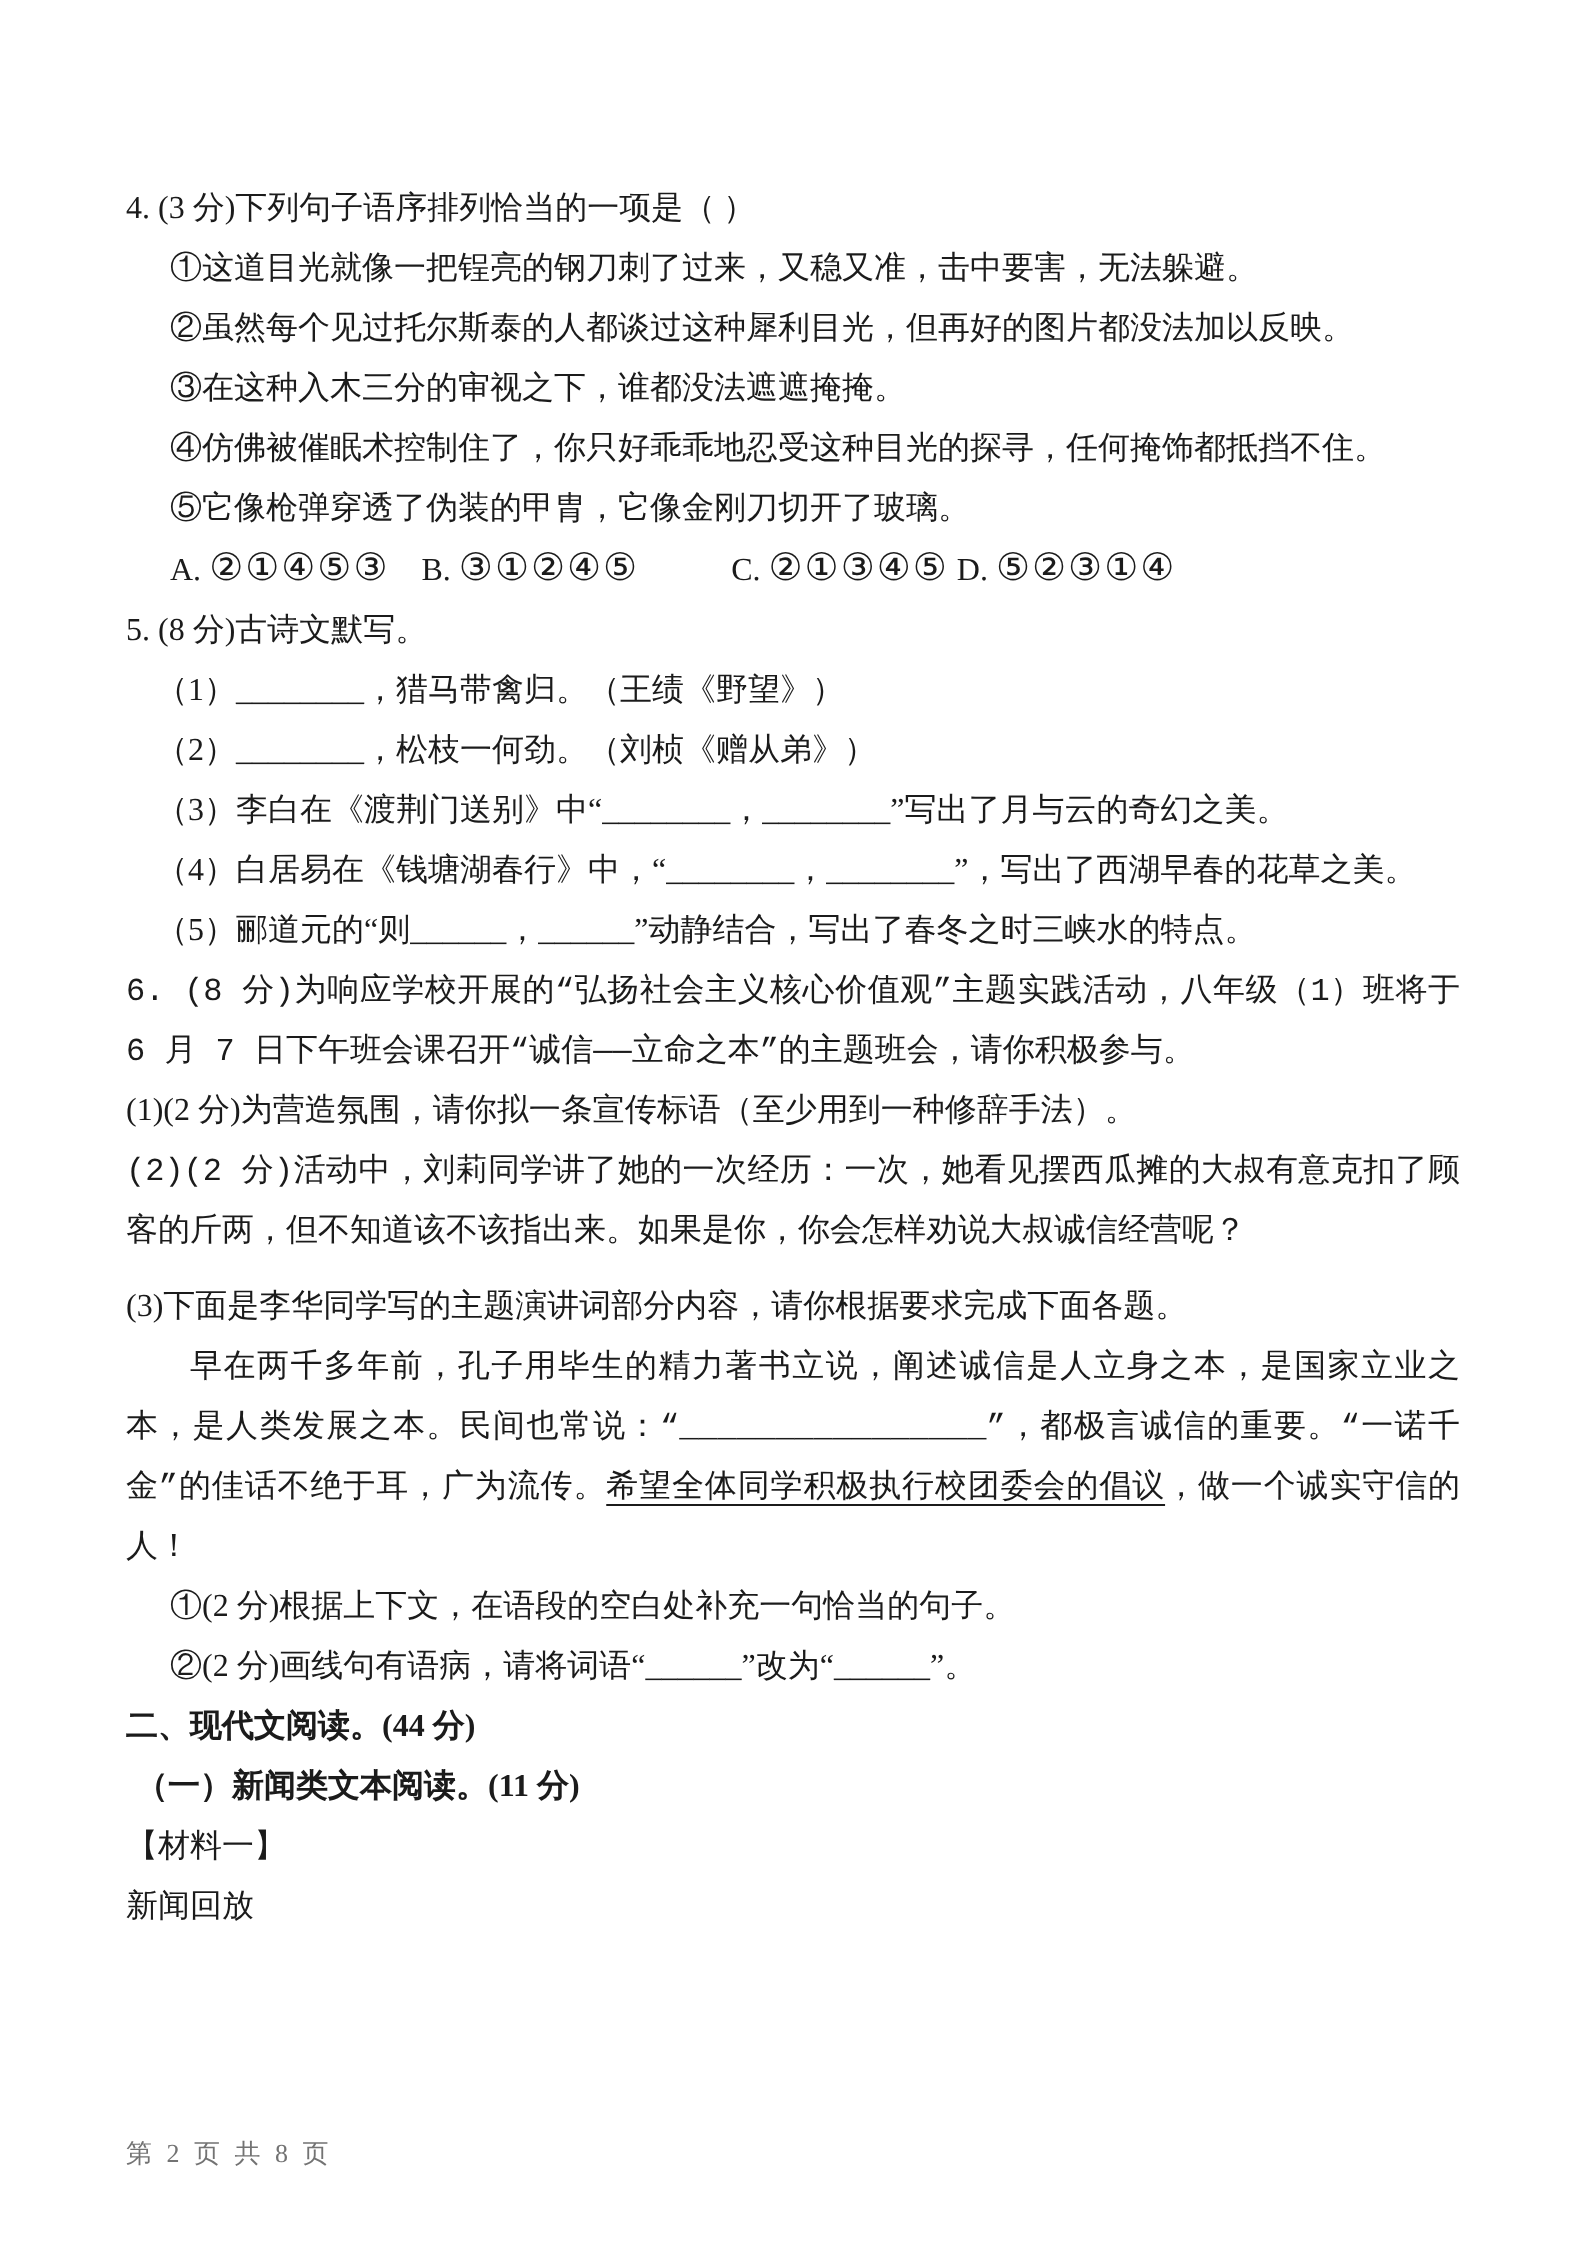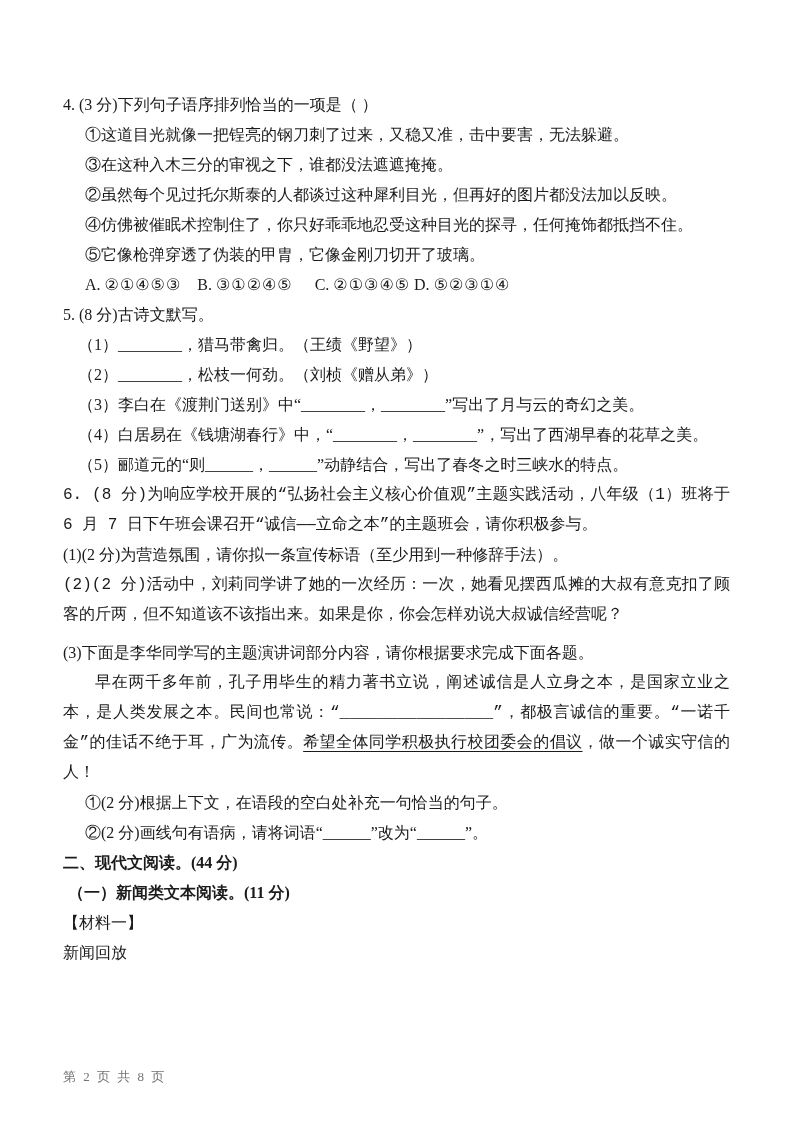--- a/index.html
+++ b/index.html
@@ -21,41 +21,41 @@
   .ind-tiny   { margin-left: 5px; }
   .just       { text-align: justify; font-family: Liberation Mono, monospace; }
   .indent2    { text-indent: 2em; }
   .bold       { font-weight: bold; }
   .center     { }
   .ul         { text-decoration: underline; text-underline-offset: 4px; }
   .part3      { margin-top: 8px; }
   .section2   { }
   .opt        { display: inline-block; }
   .opt-a { margin-right: 12px; }
-  .opt-b { margin-right: 18px; }
+  .opt-b { margin-right: 42px; }
   .opt-c { }
-  .opt-seq { font-size: 16px; letter-spacing: 1px; }
+  .opt-seq { font-size: 19px; letter-spacing: 1px; }
   .footer {
     position: absolute;
     left: 63px; top: 1068px;
     font-size: 13px;
     color: #737373;
     letter-spacing: 2px;
   }
 </style>
 </head>
 <body>
 
 <div class="page">
 
   <div>
     <p>4. (3 分)下列句子语序排列恰当的一项是（  ）</p>
     <p class="ind-item">①这道目光就像一把锃亮的钢刀刺了过来，又稳又准，击中要害，无法躲避。</p>
+    <p class="ind-item">②虽然每个见过托尔斯泰的人都谈过这种犀利目光，但再好的图片都没法加以反映。</p>
     <p class="ind-item">③在这种入木三分的审视之下，谁都没法遮遮掩掩。</p>
-    <p class="ind-item">②虽然每个见过托尔斯泰的人都谈过这种犀利目光，但再好的图片都没法加以反映。</p>
     <p class="ind-item">④仿佛被催眠术控制住了，你只好乖乖地忍受这种目光的探寻，任何掩饰都抵挡不住。</p>
     <p class="ind-item">⑤它像枪弹穿透了伪装的甲胄，它像金刚刀切开了玻璃。</p>
     <p class="ind-item">
       <span class="opt opt-a"><span>A.</span> <span class="opt-seq">②①④⑤③</span></span>
       <span class="opt opt-b"><span>B.</span> <span class="opt-seq">③①②④⑤</span></span>
       <span class="opt opt-c"><span>C.</span> <span class="opt-seq">②①③④⑤</span></span>
       <span class="opt"><span>D.</span> <span class="opt-seq">⑤②③①④</span></span>
     </p>
   </div>
 

